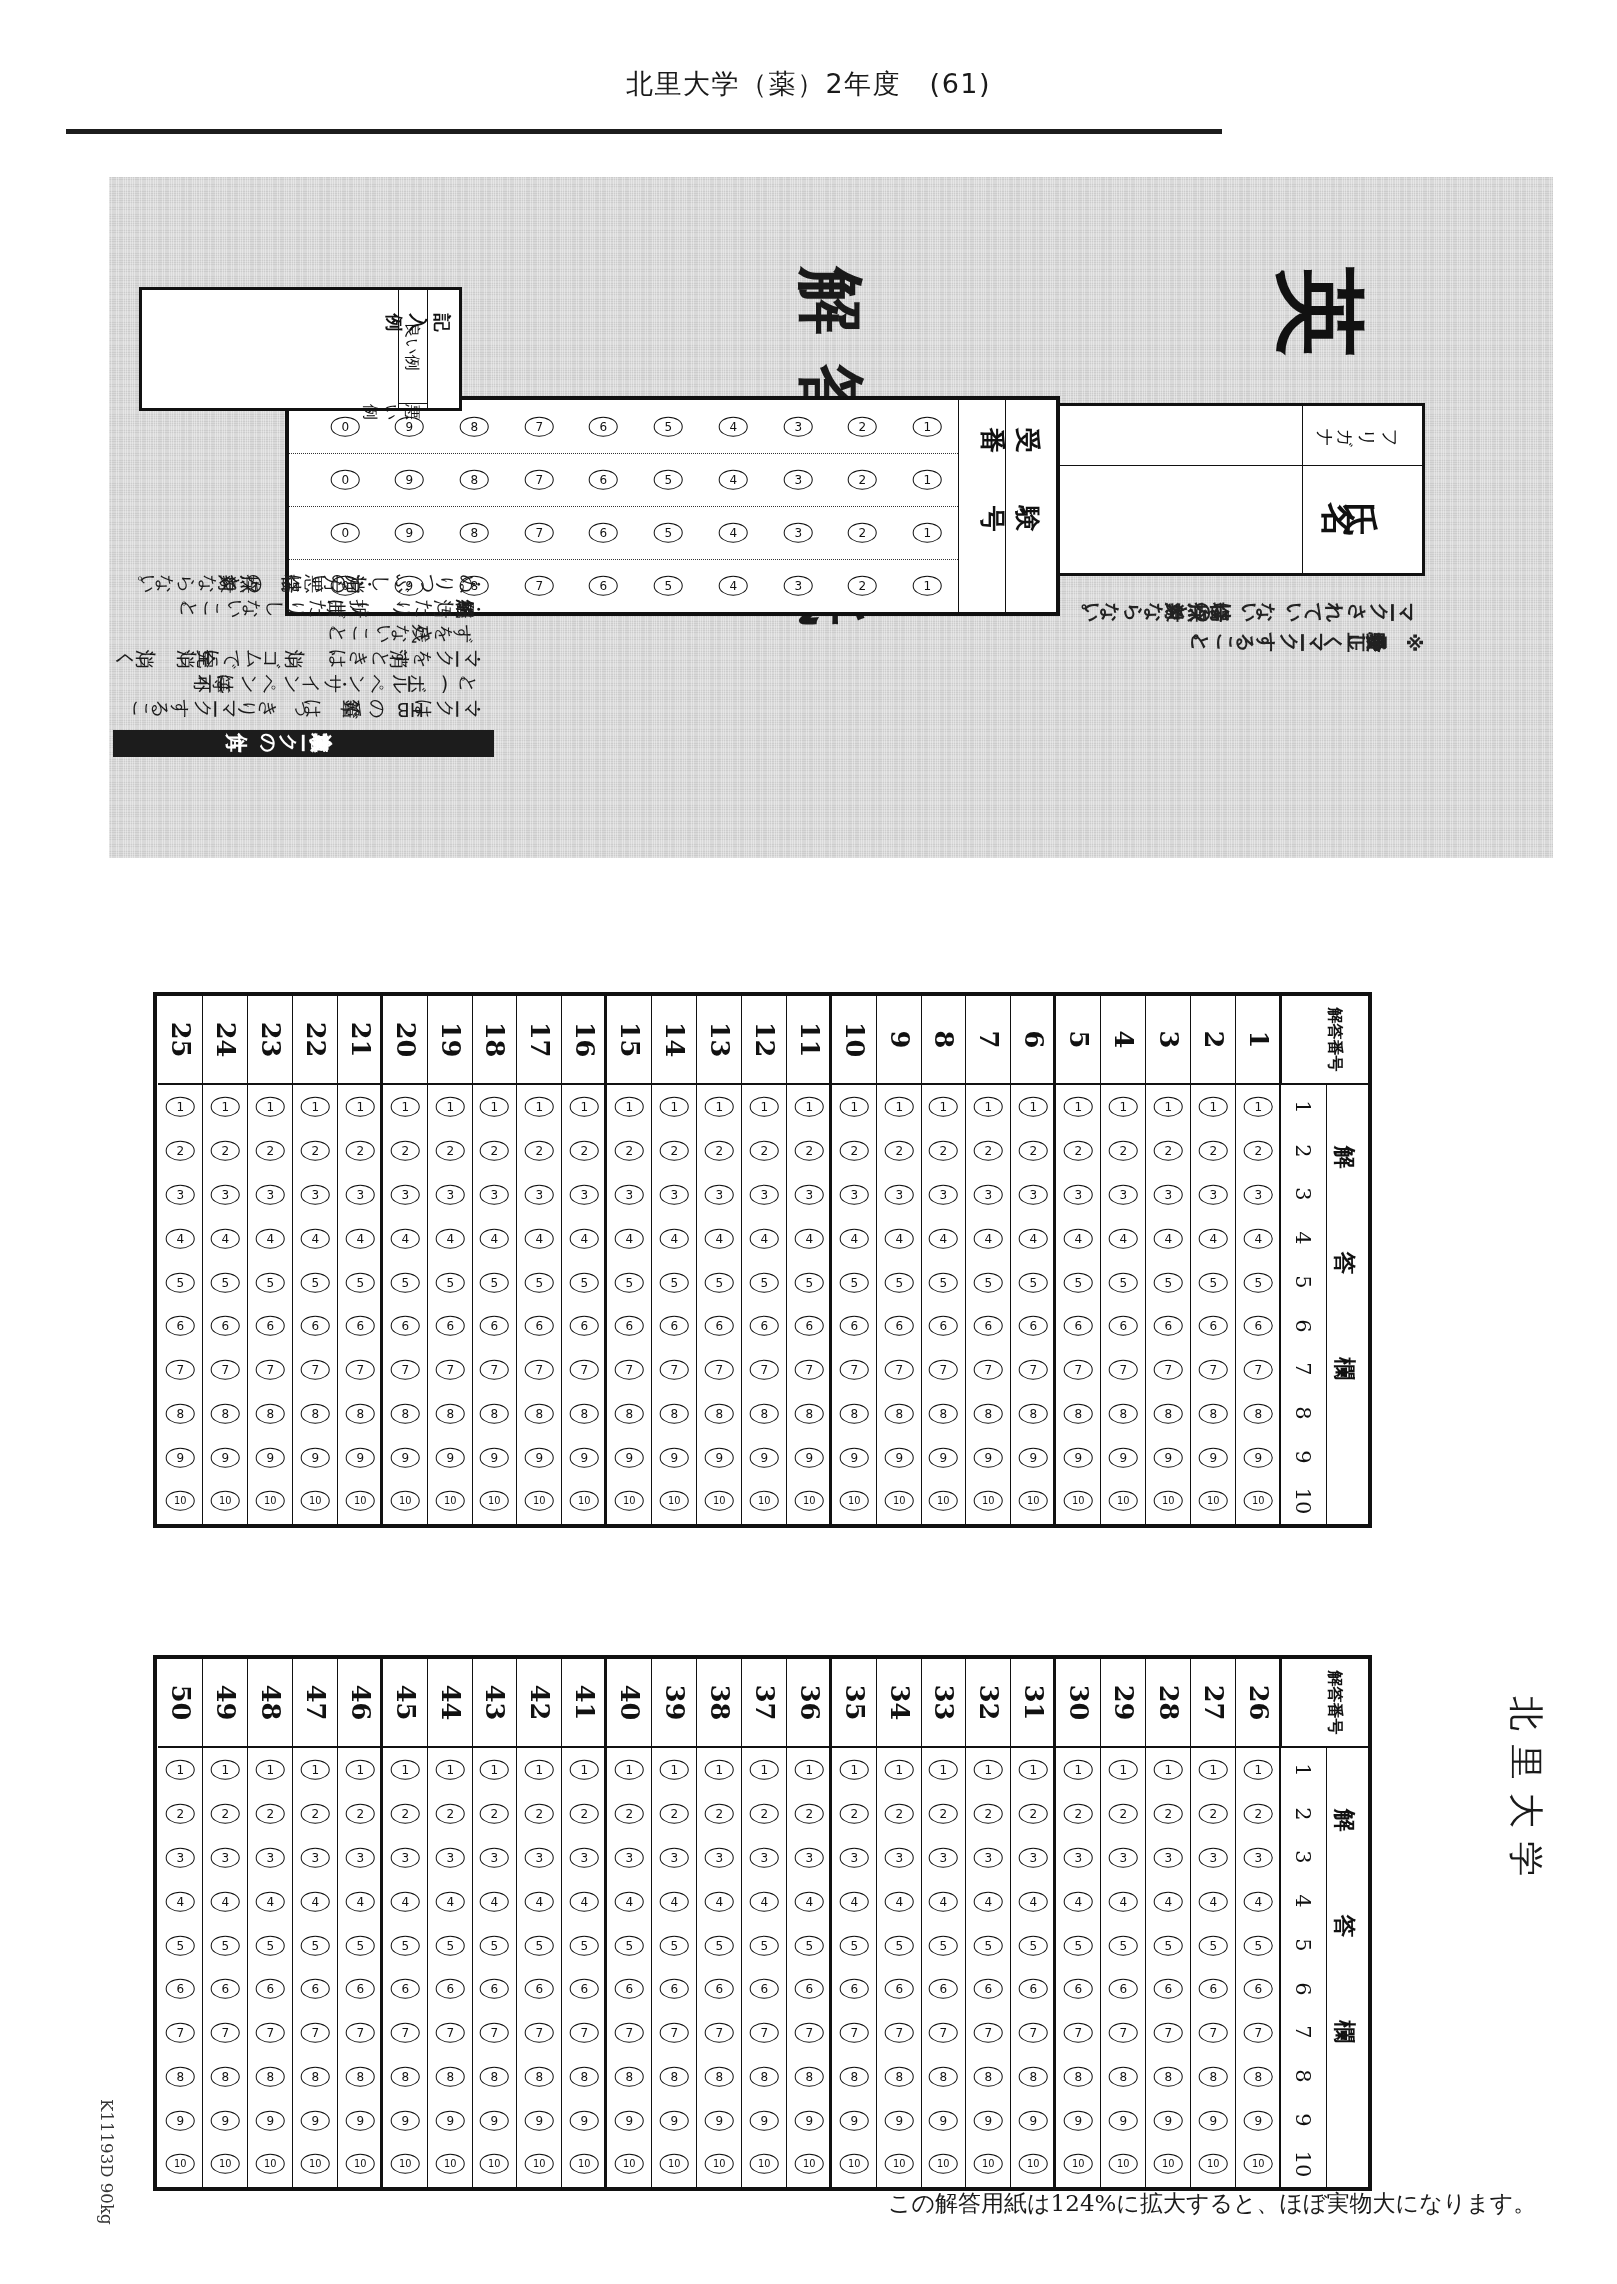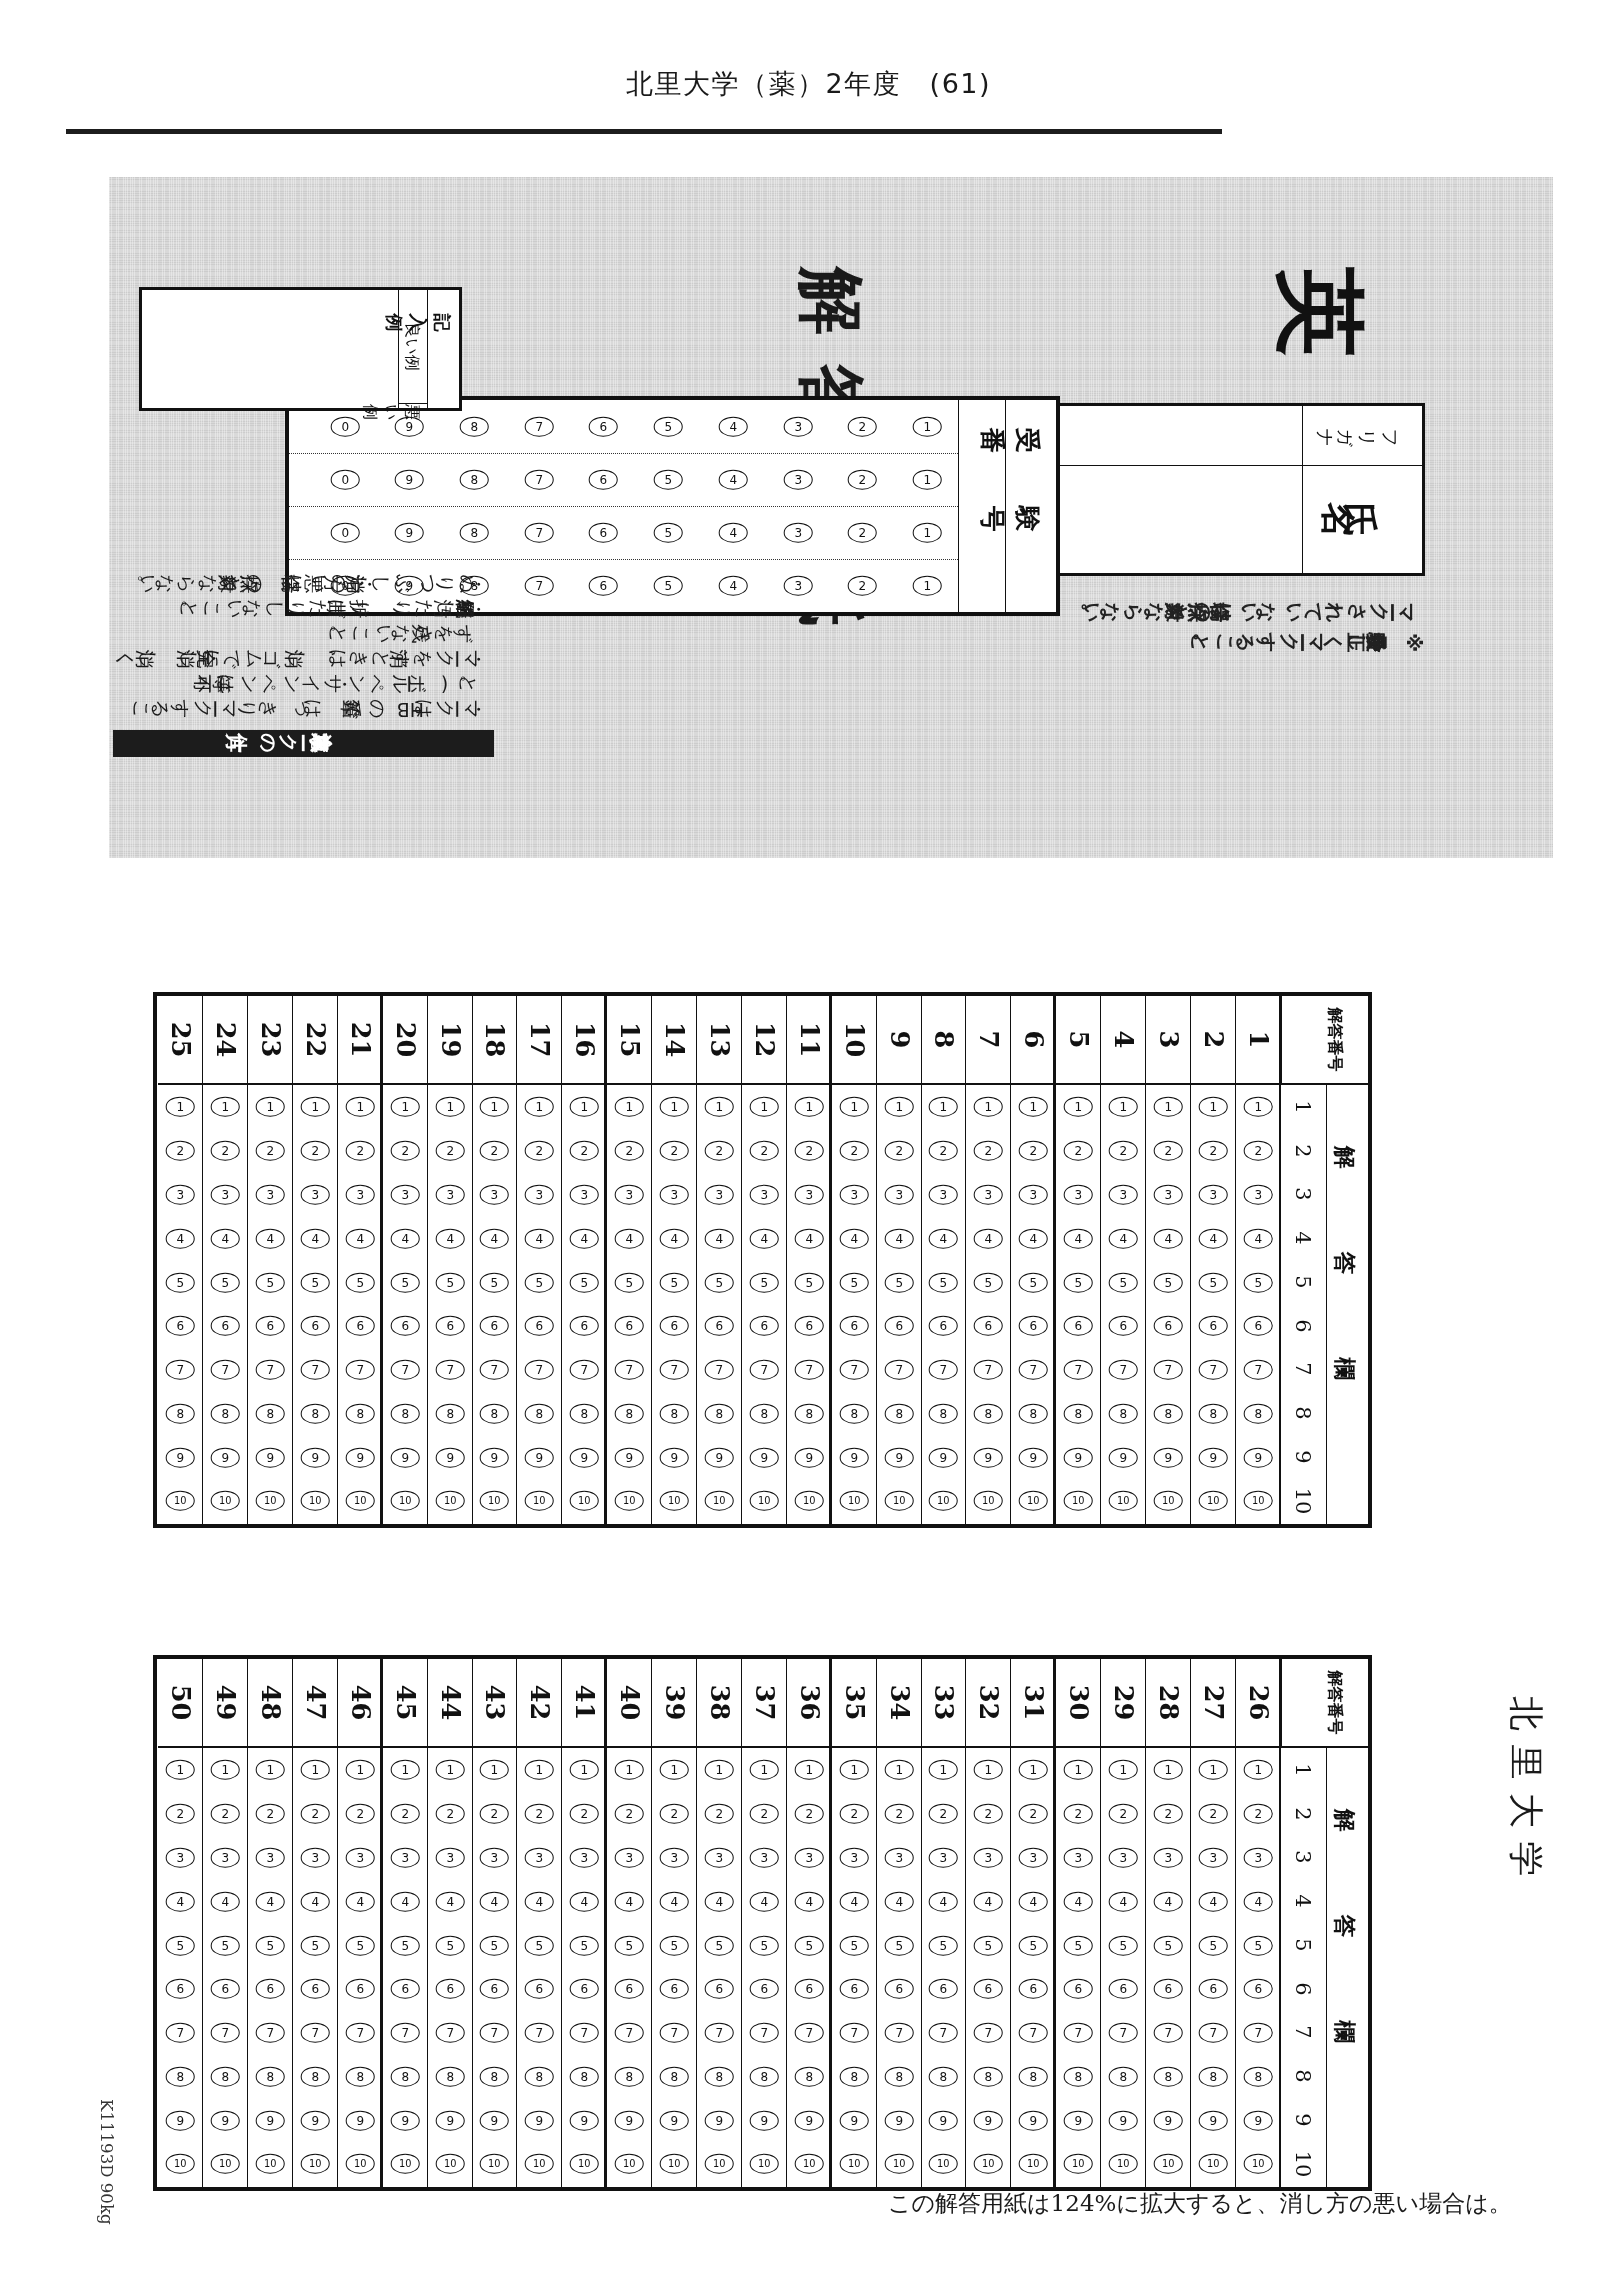--- a/index.html
+++ b/index.html
@@ -896,14 +896,14 @@
         <span class="bubble" style="position: absolute; left: 403px; top: 12.7px; transform: rotate(-90deg); font-size: 12px;">8</span>
         <span class="bubble" style="position: absolute; left: 447px; top: 12.7px; transform: rotate(-90deg); font-size: 12px;">9</span>
         <span class="bubble" style="position: absolute; left: 490px; top: 12.7px; transform: rotate(-90deg); font-size: 9.8px;">10</span>
       </div>
     </div>
 
   <div class="side-brand" style="left:1696px; top:68px; writing-mode:horizontal-tb;">北里大学</div>
   <div class="code" style="left:2099px; top:1501px;">K11193D 90kg</div>
 </div>
 
-<div class="page-footer">この解答用紙は124%に拡大すると、消し方の悪い場合は。</div>
+<div class="page-footer">この解答用紙は124%に拡大すると、ほぼ実物大になります。</div>
 
 
 </body></html>

